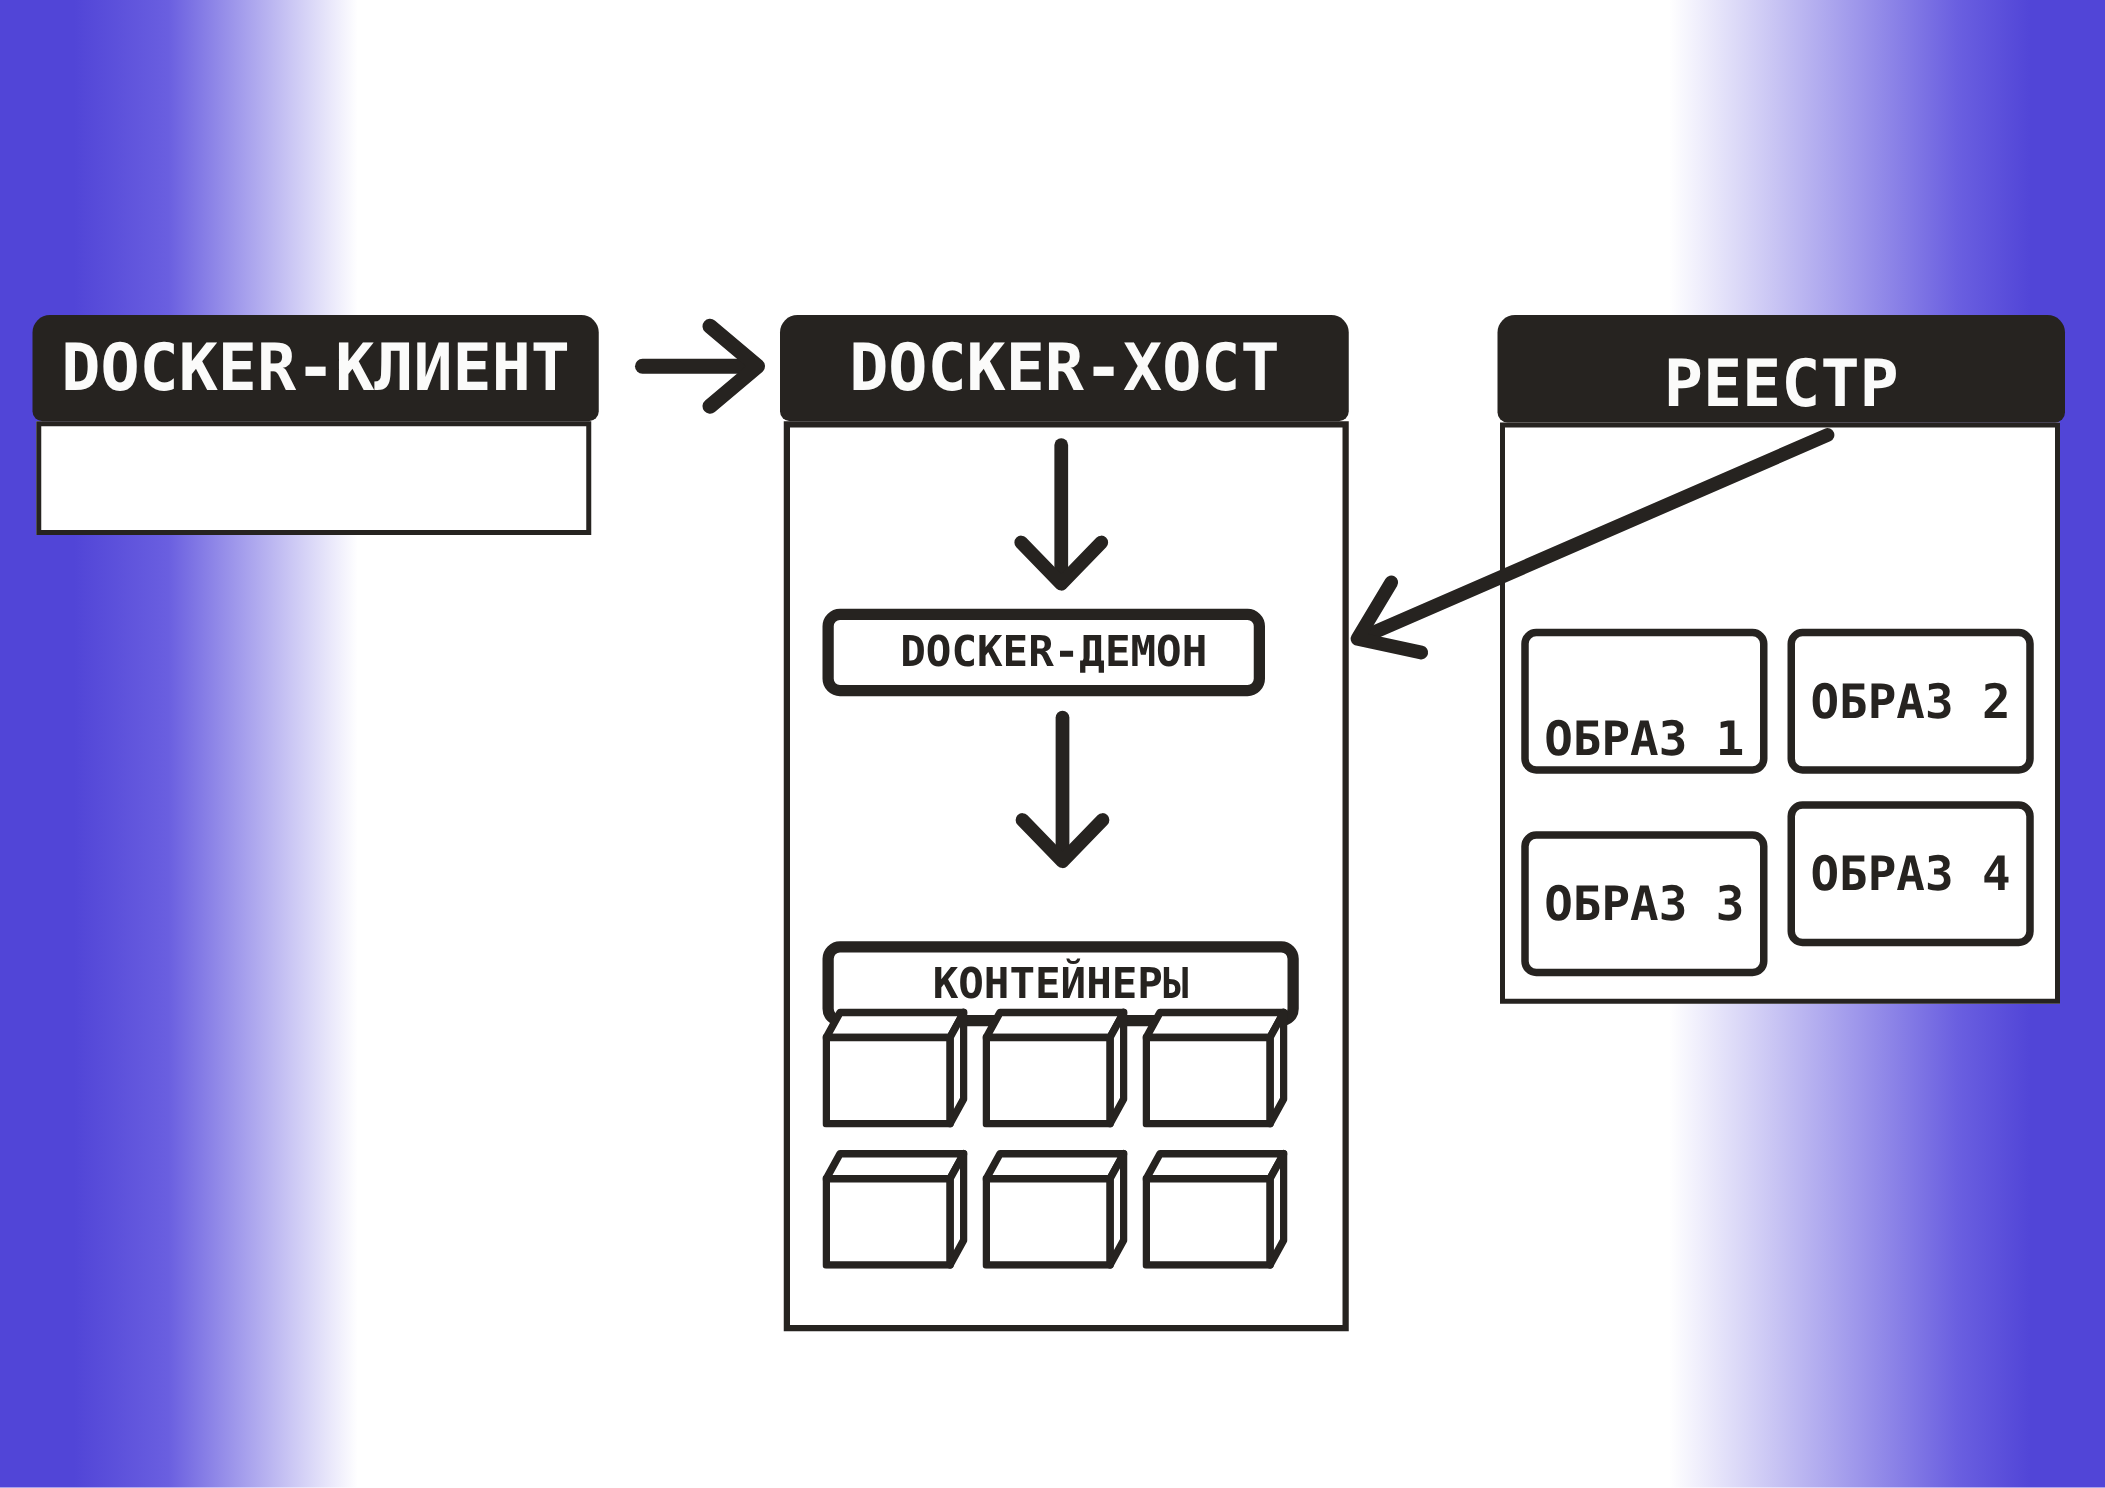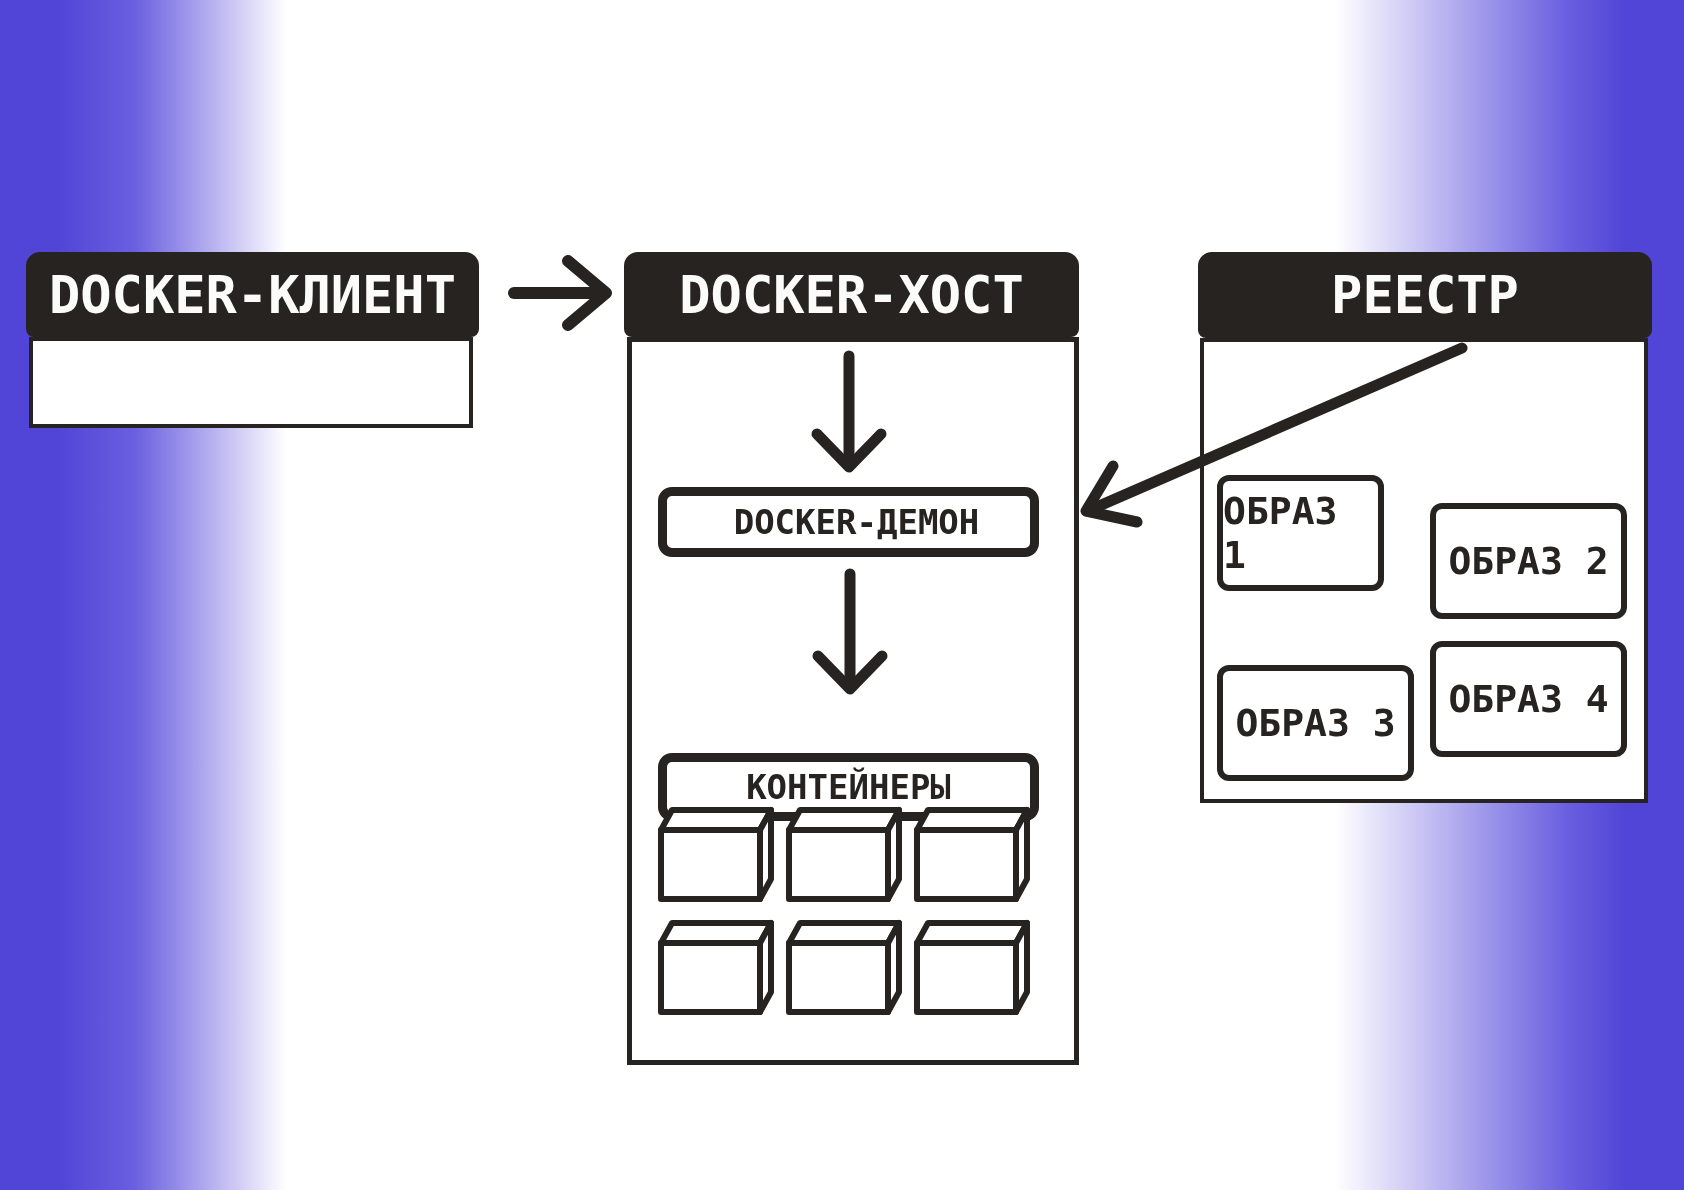--- a/index.html
+++ b/index.html
@@ -71,21 +71,21 @@
 <div class="abs panel-body" style="left:29px;top:337px;width:444px;height:91px;"></div>
 <div class="abs panel-header" style="left:26px;top:252px;width:453px;height:85px;text-align:right;">
   <span>DOCKER-КЛИЕНТ</span>
 </div>
 
 <div class="abs panel-body" style="left:627px;top:337px;width:452px;height:728px;border-width:5px;"></div>
 <div class="abs panel-header" style="left:624px;top:252px;width:455px;height:85px;align-items:center;">
   <span>DOCKER-ХОСТ</span>
 </div>
 
-<div class="abs inner-box" style="left:658px;top:487px;width:381px;height:70px;padding-left:16px;">
+<div class="abs inner-box" style="left:658px;top:487px;width:354px;height:70px;padding-left:16px;">
   <span>DOCKER-ДЕМОН</span>
 </div>
 
 <div class="abs inner-box" style="left:658px;top:705px;width:381px;height:68px;margin-top:48px;">
   <span>КОНТЕЙНЕРЫ</span>
 </div>
 
 <div id="cube-grid" class="abs" style="left:658px;top:805px;">
   <svg class="cube" width="116" height="97" viewBox="0 0 116 97">
     <polygon points="3,25 14,5 113,5 102,25"></polygon>
@@ -113,25 +113,25 @@
     <polygon points="3,25 102,25 102,94 3,94"></polygon>
   </svg>
     <svg class="cube" width="116" height="97" viewBox="0 0 116 97">
     <polygon points="3,25 14,5 113,5 102,25"></polygon>
     <polygon points="102,25 113,5 113,74 102,94"></polygon>
     <polygon points="3,25 102,25 102,94 3,94"></polygon>
   </svg>
   </div>
 
 <div class="abs panel-body" style="left:1200px;top:338px;width:448px;height:465px;"></div>
-<div class="abs panel-header" style="left:1198px;top:252px;width:454px;height:86px;">
+<div class="abs panel-header" style="left:1198px;top:252px;width:454px;height:86px;align-items:flex-end;">
   <span>РЕЕСТР</span>
 </div>
 
-<div class="abs image-card" style="left:1217px;top:475px;width:167px;height:116px;">
+<div class="abs image-card" style="left:1217px;top:503px;width:197px;height:116px;align-items:flex-end;">
   <span>ОБРАЗ 1</span>
 </div>
 <div class="abs image-card" style="left:1430px;top:503px;width:197px;height:116px;">
   <span>ОБРАЗ 2</span>
 </div>
 <div class="abs image-card" style="left:1217px;top:641px;width:197px;height:116px;margin-top:24px;">
   <span>ОБРАЗ 3</span>
 </div>
 <div class="abs image-card" style="left:1430px;top:641px;width:197px;height:116px;">
   <span>ОБРАЗ 4</span>

